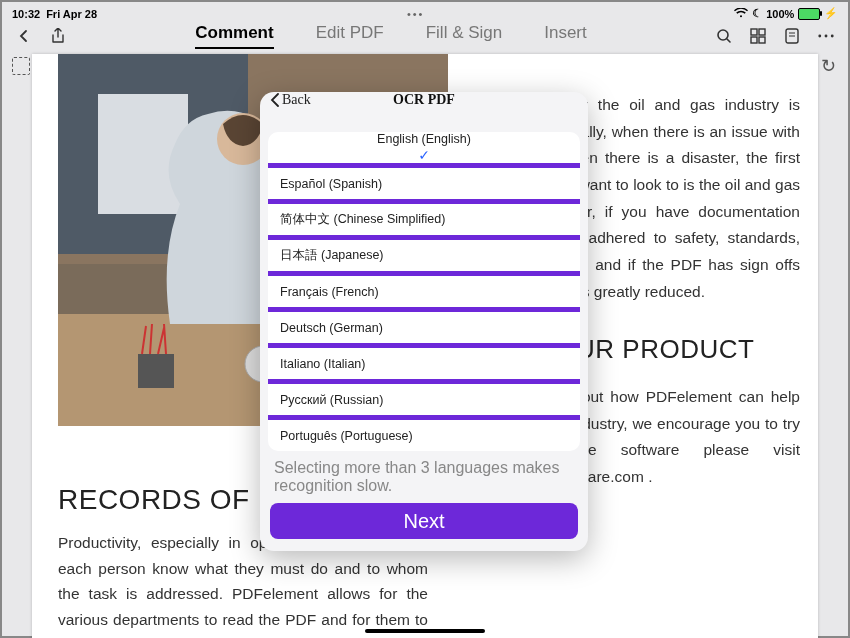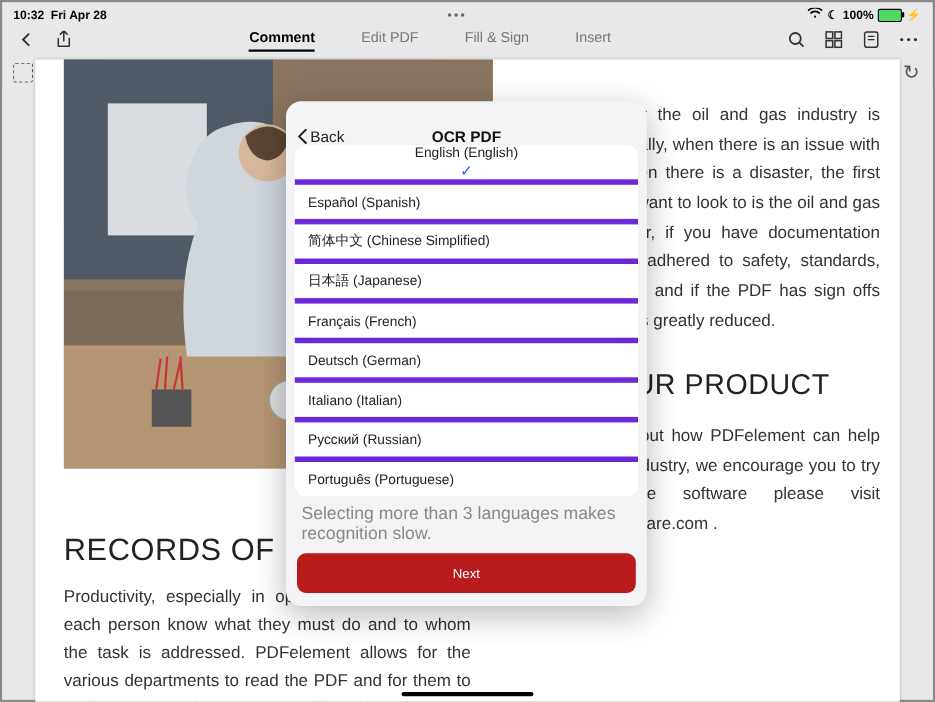--- a/index.html
+++ b/index.html
@@ -7,21 +7,21 @@
 
 #statusbar{display:flex;align-items:flex-end;height:18px;padding:0 10px;font-size:11px;color:#000;}
 #statusbar .left{display:flex;gap:6px;font-weight:600;}
 #statusbar .mid{flex:1;text-align:center;color:#666;letter-spacing:2px;}
 #statusbar .right{display:flex;gap:4px;align-items:center;font-weight:600;}
 .battery{display:inline-block;width:20px;height:10px;border:1px solid #000;border-radius:2px;position:relative;background:linear-gradient(to right,#4cd964 0%,#4cd964 100%);}
 .battery:after{content:"";position:absolute;right:-3px;top:2px;width:2px;height:5px;background:#000;border-radius:1px;}
 
 #navbar{display:flex;align-items:center;height:32px;padding:0 14px;}
 .nav-left,.nav-right{display:flex;align-items:center;gap:18px;}
-.tabs{flex:1;display:flex;justify-content:center;gap:42px;font-size:13px;color:#777;text-align:center;}
+.tabs{flex:1;display:flex;justify-content:center;gap:42px;font-size:17px;color:#777;text-align:center;}
 .tabs .tab{padding-bottom:4px;cursor:pointer;}
 .tabs .tab.active{color:#000;font-weight:600;border-bottom:2px solid #000;}
 .icon{width:16px;height:16px;display:inline-flex;align-items:center;justify-content:center;}
 
 #toolbar{display:flex;align-items:center;height:28px;justify-content:center;gap:22px;position:relative;}
 .tbx{width:22px;height:18px;display:flex;align-items:center;justify-content:center;border-radius:3px;font-size:12px;font-weight:600;}
 .tbx.yellow{background:#ffd84d;color:#8a5a00;}
 .tbx.red{color:#c0392b;text-decoration:line-through;}
 .tbx.under{color:#333;text-decoration:underline;}
 .tbx.wavy{color:#333;border-bottom:2px solid #d33;}
@@ -37,29 +37,29 @@
 #page{position:absolute;left:0;right:0;top:78px;bottom:0;background:#e8e8ea;}
 #sheet{position:absolute;left:30px;top:-26px;width:786px;height:640px;background:#fff;box-shadow:0 0 3px rgba(0,0,0,.2);}
 #photo{position:absolute;left:26px;top:0;width:390px;height:372px;background:linear-gradient(135deg,#6b7a8f 0%,#b8a48a 50%,#d9c7a8 100%);overflow:hidden;}
 #photo svg{width:100%;height:100%;}
 #heading1{position:absolute;left:26px;top:430px;font-family:Impact,"Arial Black",sans-serif;font-size:28px;letter-spacing:.5px;color:#222;}
 #para1{position:absolute;left:26px;top:476px;width:370px;font-size:15.5px;color:#333;line-height:1.65;text-align:justify;}
 #colR{position:absolute;left:424px;top:38px;width:344px;font-size:15.5px;color:#333;line-height:1.72;text-align:justify;}
 #heading2{font-family:Impact,"Arial Black",sans-serif;font-size:26px;letter-spacing:.5px;color:#222;margin:22px 0 12px;text-align:left;}
 
 #modal{position:absolute;left:258px;top:90px;width:328px;background:#f4f4f6;border-radius:14px;box-shadow:0 8px 30px rgba(0,0,0,.28);}
-#modal-head{position:relative;height:40px;display:flex;align-items:flex-end;justify-content:center;}
+#modal-head{position:relative;height:40px;display:flex;align-items:flex-start;justify-content:center;font-family:Liberation Serif, serif;}
 #modal-back{position:absolute;left:10px;display:flex;align-items:center;gap:2px;font-size:14px;color:#222;cursor:pointer;}
 #modal-title{font-size:14px;font-weight:600;color:#111;}
 #lang-list{margin:0 8px;background:#fff;border-radius:10px;}
 .lang{display:flex;align-items:center;justify-content:space-between;padding:0 12px;height:31px;font-size:12.5px;color:#222;border-top:5px solid #6d28d9;cursor:pointer;}
 .lang:first-child{border-top:none;flex-direction:column;}
 .check{color:#2962ff;font-size:14px;}
 #modal-hint{font-size:16px;color:#888;padding:8px 14px 4px;}
-#next-btn{margin:4px 10px 12px;height:36px;background:#b91c1c;color:#fff;border-radius:8px;display:flex;align-items:center;justify-content:center;font-size:12px;font-weight:500;cursor:pointer;}
+#next-btn{margin:4px 10px 12px;height:36px;background:#6d28d9;color:#fff;border-radius:8px;display:flex;align-items:center;justify-content:center;font-size:20px;font-weight:500;cursor:pointer;}
 #home-ind{position:absolute;left:50%;bottom:3px;width:120px;height:4px;background:#000;border-radius:3px;transform:translateX(-50%);}
 </style>
 </head>
 <body>
 
 <div id="frame">
 
   <div id="statusbar">
     <div class="left">
       <span>10:32</span>

